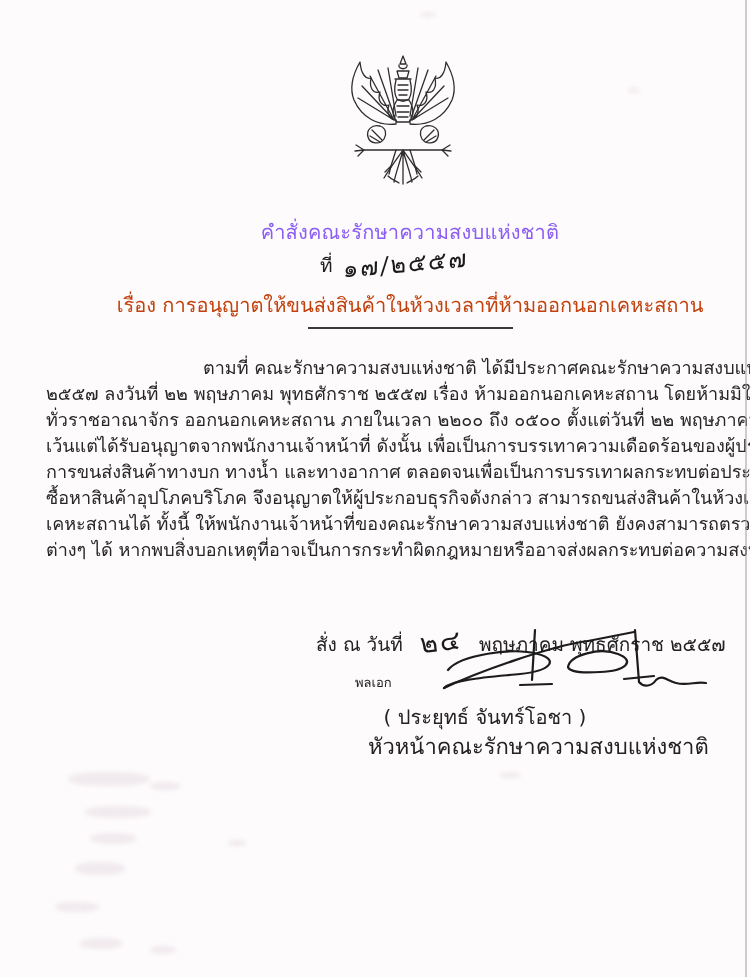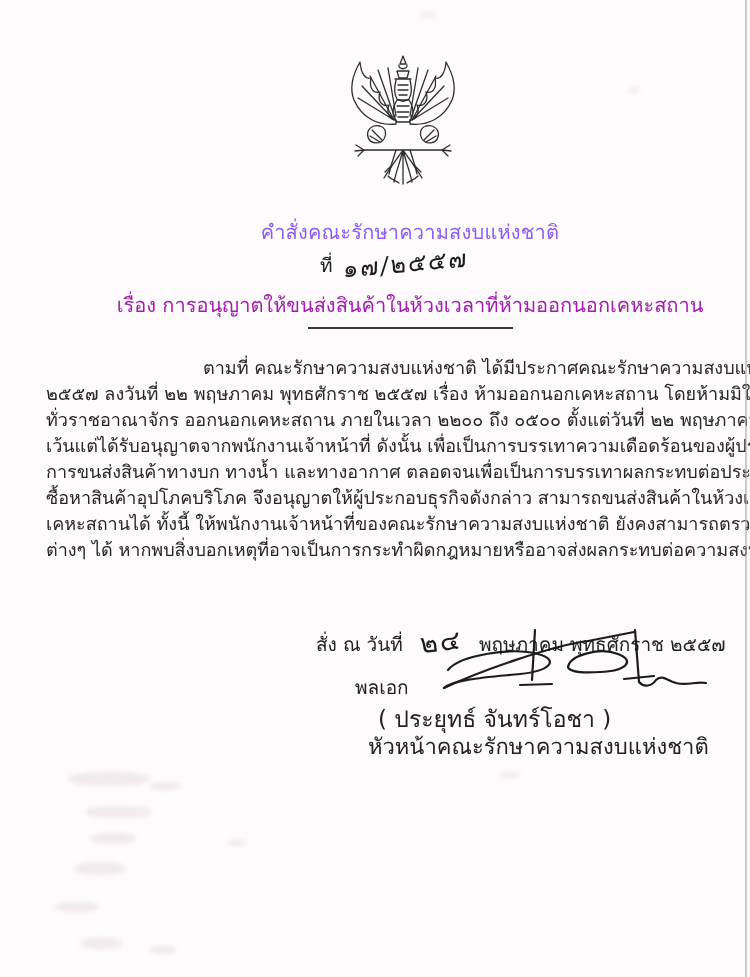--- a/index.html
+++ b/index.html
@@ -18,34 +18,34 @@
   .doc-title{top:216px;font-size:20px;color:#8b5cf6;letter-spacing:.2px;}
   .doc-number{top:244px;font-size:19px;color:#1f1f1f;transform:translateX(-14px);}
   .handwritten{
     display:inline-block;
     font-size:24px;
     color:#1a1a1a;
     transform:rotate(-5deg) skewX(-6deg);
     letter-spacing:2px;
     margin:0 4px;
   }
-  .doc-subject{top:289px;font-size:20px;color:#a21caf;}
+  .doc-subject{top:289px;font-size:20px;color:#c2410c;}
   .divider{position:absolute;left:308px;top:327px;width:205px;height:2px;background:#3a3a3a;}
   .body-text{position:absolute;left:46px;top:355px;width:702px;font-size:18px;line-height:26px;color:#262626;}
   .body-line{white-space:nowrap;}
   .body-line.indent{padding-left:157px;}
   .issued-line{
     position:absolute;left:284px;top:620px;
     display:flex;align-items:baseline;gap:13px;
     font-size:19px;color:#222;white-space:nowrap;margin-left:32px;
   }
   .issued-day{font-size:27px;transform:rotate(-6deg);}
   .sig-scrawl{position:absolute;left:438px;top:628px;width:272px;height:74px;}
-  .sig-rank{position:absolute;left:355px;top:672px;font-size:19px;color:#222;}
-  .sig-name{position:absolute;left:378px;top:701px;width:214px;text-align:center;font-size:23px;color:#222;white-space:nowrap;}
+  .sig-rank{position:absolute;left:355px;top:672px;font-size:13px;color:#222;}
+  .sig-name{position:absolute;left:378px;top:701px;width:214px;text-align:center;font-size:20px;color:#222;white-space:nowrap;}
   .sig-title{position:absolute;left:368px;top:729px;width:240px;text-align:center;font-size:22px;color:#222;white-space:nowrap;}
   .smudge{
     position:absolute;
     background:rgba(168,134,158,0.14);
     border-radius:45%;
     filter:blur(2px);
   }
   .scan-edge{position:absolute;right:3px;top:0;width:2px;height:977px;background:rgba(172,160,174,0.55);}
 </style>
 </head>

